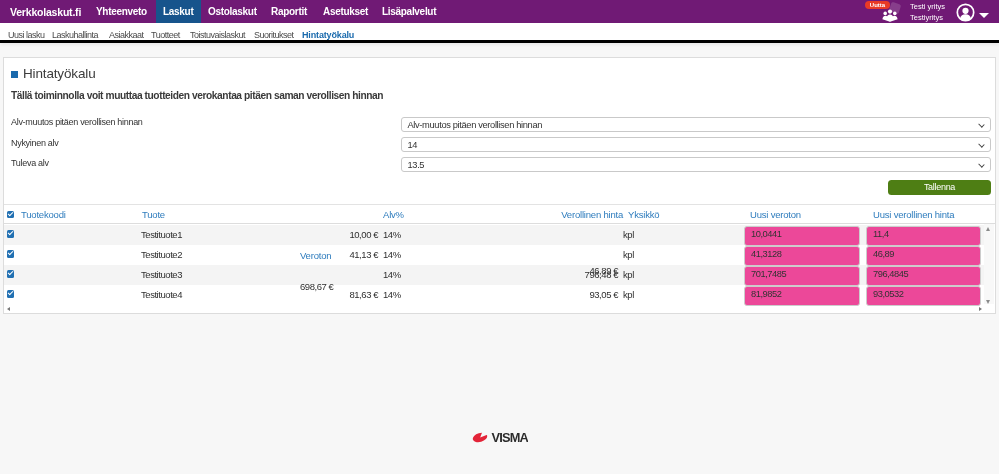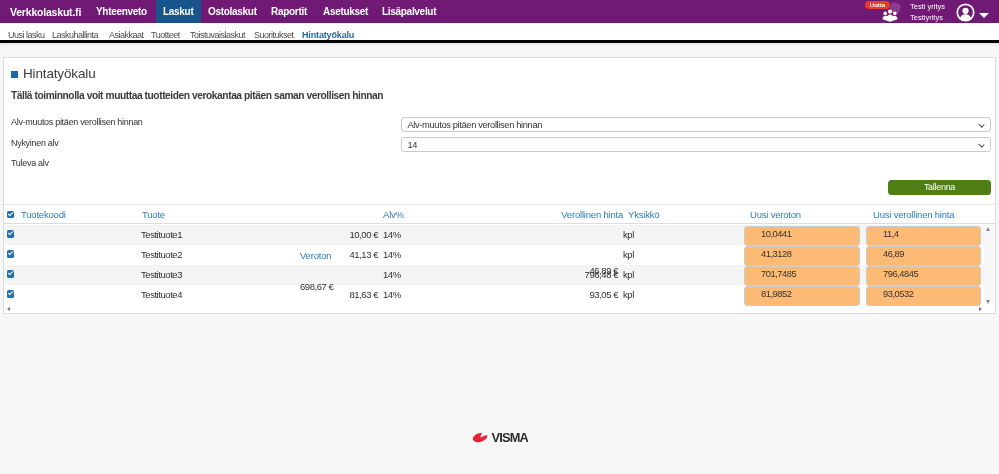--- a/index.html
+++ b/index.html
@@ -33,21 +33,21 @@
 .fsel .chev { position:absolute; right:6px; top:4px; width:5px; height:5px; border-right:1.4px solid #444; border-bottom:1.4px solid #444; transform:rotate(45deg) scale(1,0.8); }
 .btn { position:absolute; left:888px; top:180px; width:103px; height:15px; background:#4e7e14; border-radius:3.5px; color:#fff; font-size:9px; letter-spacing:-0.3px; text-align:center; line-height:15px; }
 
 
 .th { position:absolute; font-size:9.5px; color:#2e7cbd; letter-spacing:-0.2px; }
 .row { position:absolute; left:4px; width:980px; height:20px; }
 .row.alt { background:#f4f4f4; }
 .cell { position:absolute; font-size:9.5px; color:#2f2f2f; letter-spacing:-0.45px; line-height:20px; height:20px; }
 .cb { position:absolute; left:6.5px; width:7.5px; height:7.5px; background:#2170b2; border-radius:1.5px; }
 .cb:after { content:""; position:absolute; left:1.2px; top:1.2px; width:3.8px; height:2px; border-left:1.2px solid #fff; border-bottom:1.2px solid #fff; transform:rotate(-45deg); }
-.inp { position:absolute; height:20px; background:#fdba74; border:1px solid #ccc; border-radius:3px; font-size:9.3px; color:#333; line-height:15px; padding-left:16px; letter-spacing:-0.45px; }
+.inp { position:absolute; height:20px; background:#ec4899; border:1px solid #ccc; border-radius:3px; font-size:9.3px; color:#333; line-height:15px; padding-left:6px; letter-spacing:-0.45px; }
 .arr { position:absolute; width:0; height:0; }
 
 
 .copyright { position:absolute; left:0; top:446px; width:999px; text-align:center; font-size:9px; color:#9daab6; letter-spacing:-0.55px; }
 </style>
 </head>
 <body>
 <div id="page">
 
   <div class="topnav">
@@ -91,20 +91,21 @@
 
   <div class="tsq"></div>
   <div class="title">Hintatyökalu</div>
   <div class="desc">Tällä toiminnolla voit muuttaa tuotteiden verokantaa pitäen saman verollisen hinnan</div>
 
   <div class="flabel" style="top:116.5px;">Alv-muutos pitäen verollisen hinnan</div>
   <div class="fsel" style="top:116.5px;">Alv-muutos pitäen verollisen hinnan<span class="chev"></span></div>
   <div class="flabel" style="top:137.5px;">Nykyinen alv</div>
   <div class="fsel" style="top:136.5px;">14<span class="chev"></span></div>
   <div class="flabel" style="top:158px;">Tuleva alv</div>
+  <div class="fsel" style="top:156.5px;">13.5<span class="chev"></span></div>
 
   <div class="btn">Tallenna</div>
 
   <div style="position:absolute; left:4px; top:203.5px; width:991px; border-top:1px solid #e3e3e3;"></div>
 
   <div class="cb" style="top:210.5px;"></div>
   <div class="th" style="left:21px; top:209px;">Tuotekoodi</div>
   <div class="th" style="left:142px; top:209px;">Tuote</div>
   <div class="th" style="left:300px; top:209px; width:78px; text-align:left;margin-top:41px;">Veroton</div>
   <div class="th" style="left:383px; top:209px;">Alv%</div>

